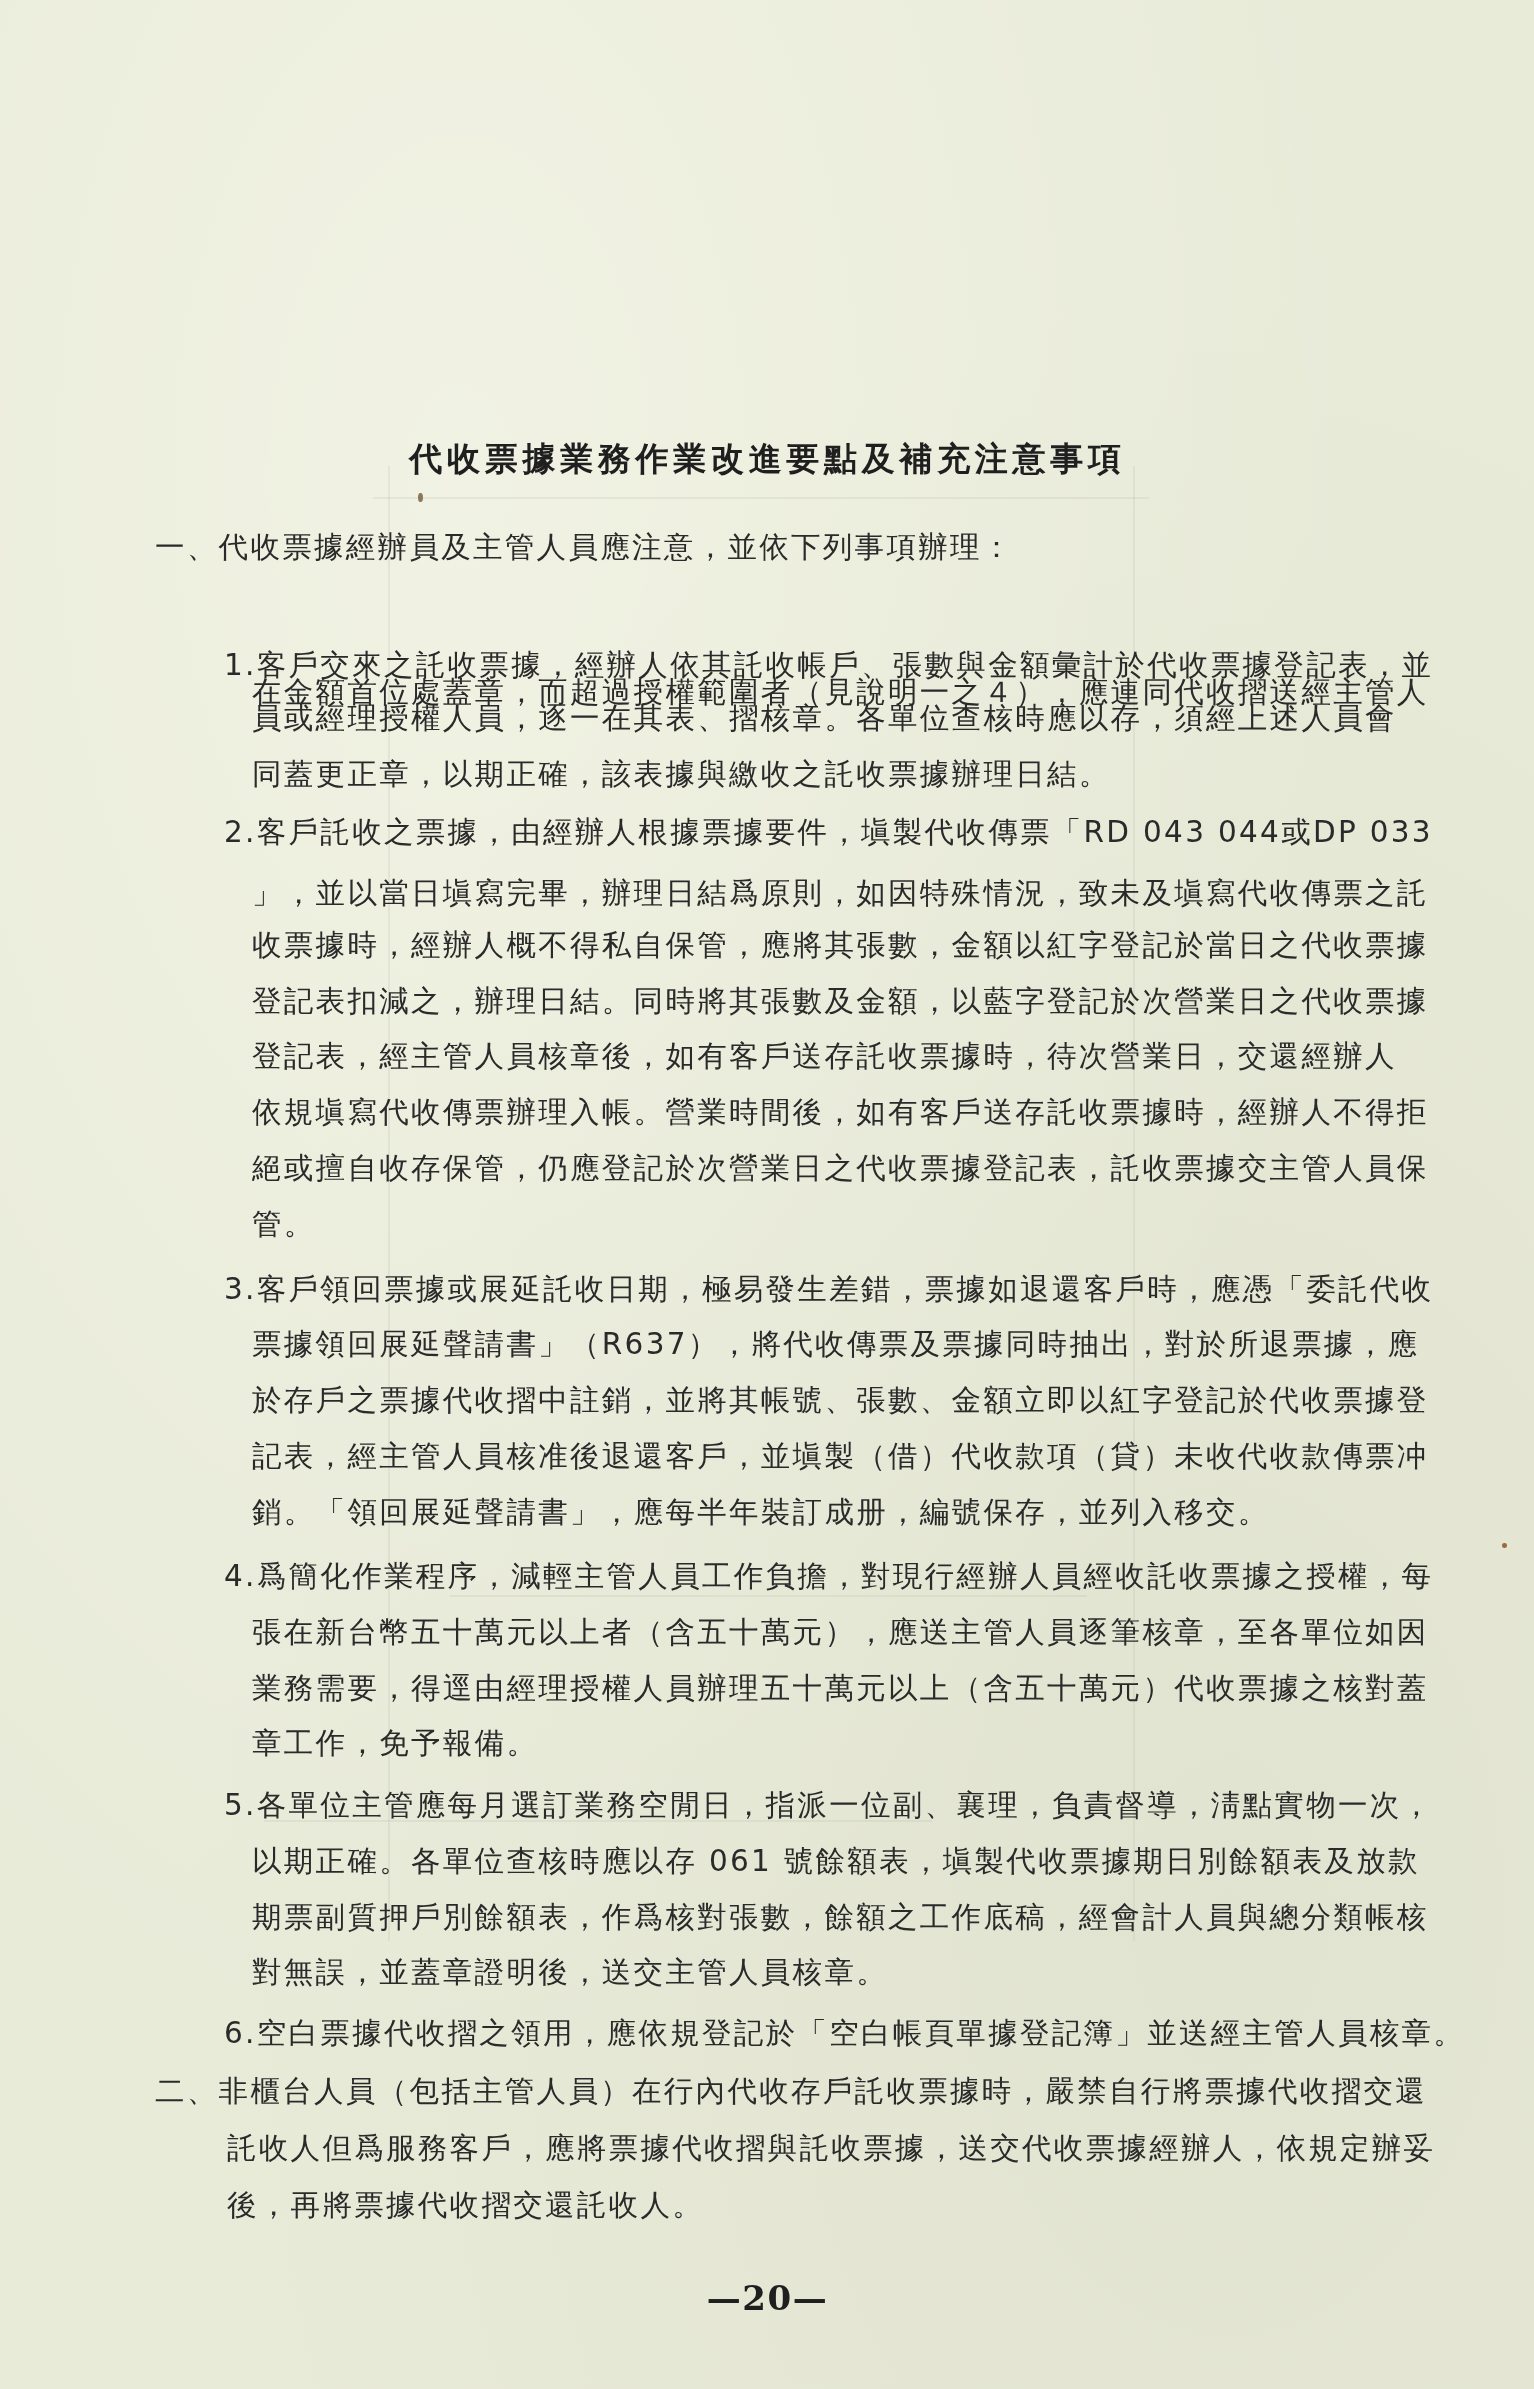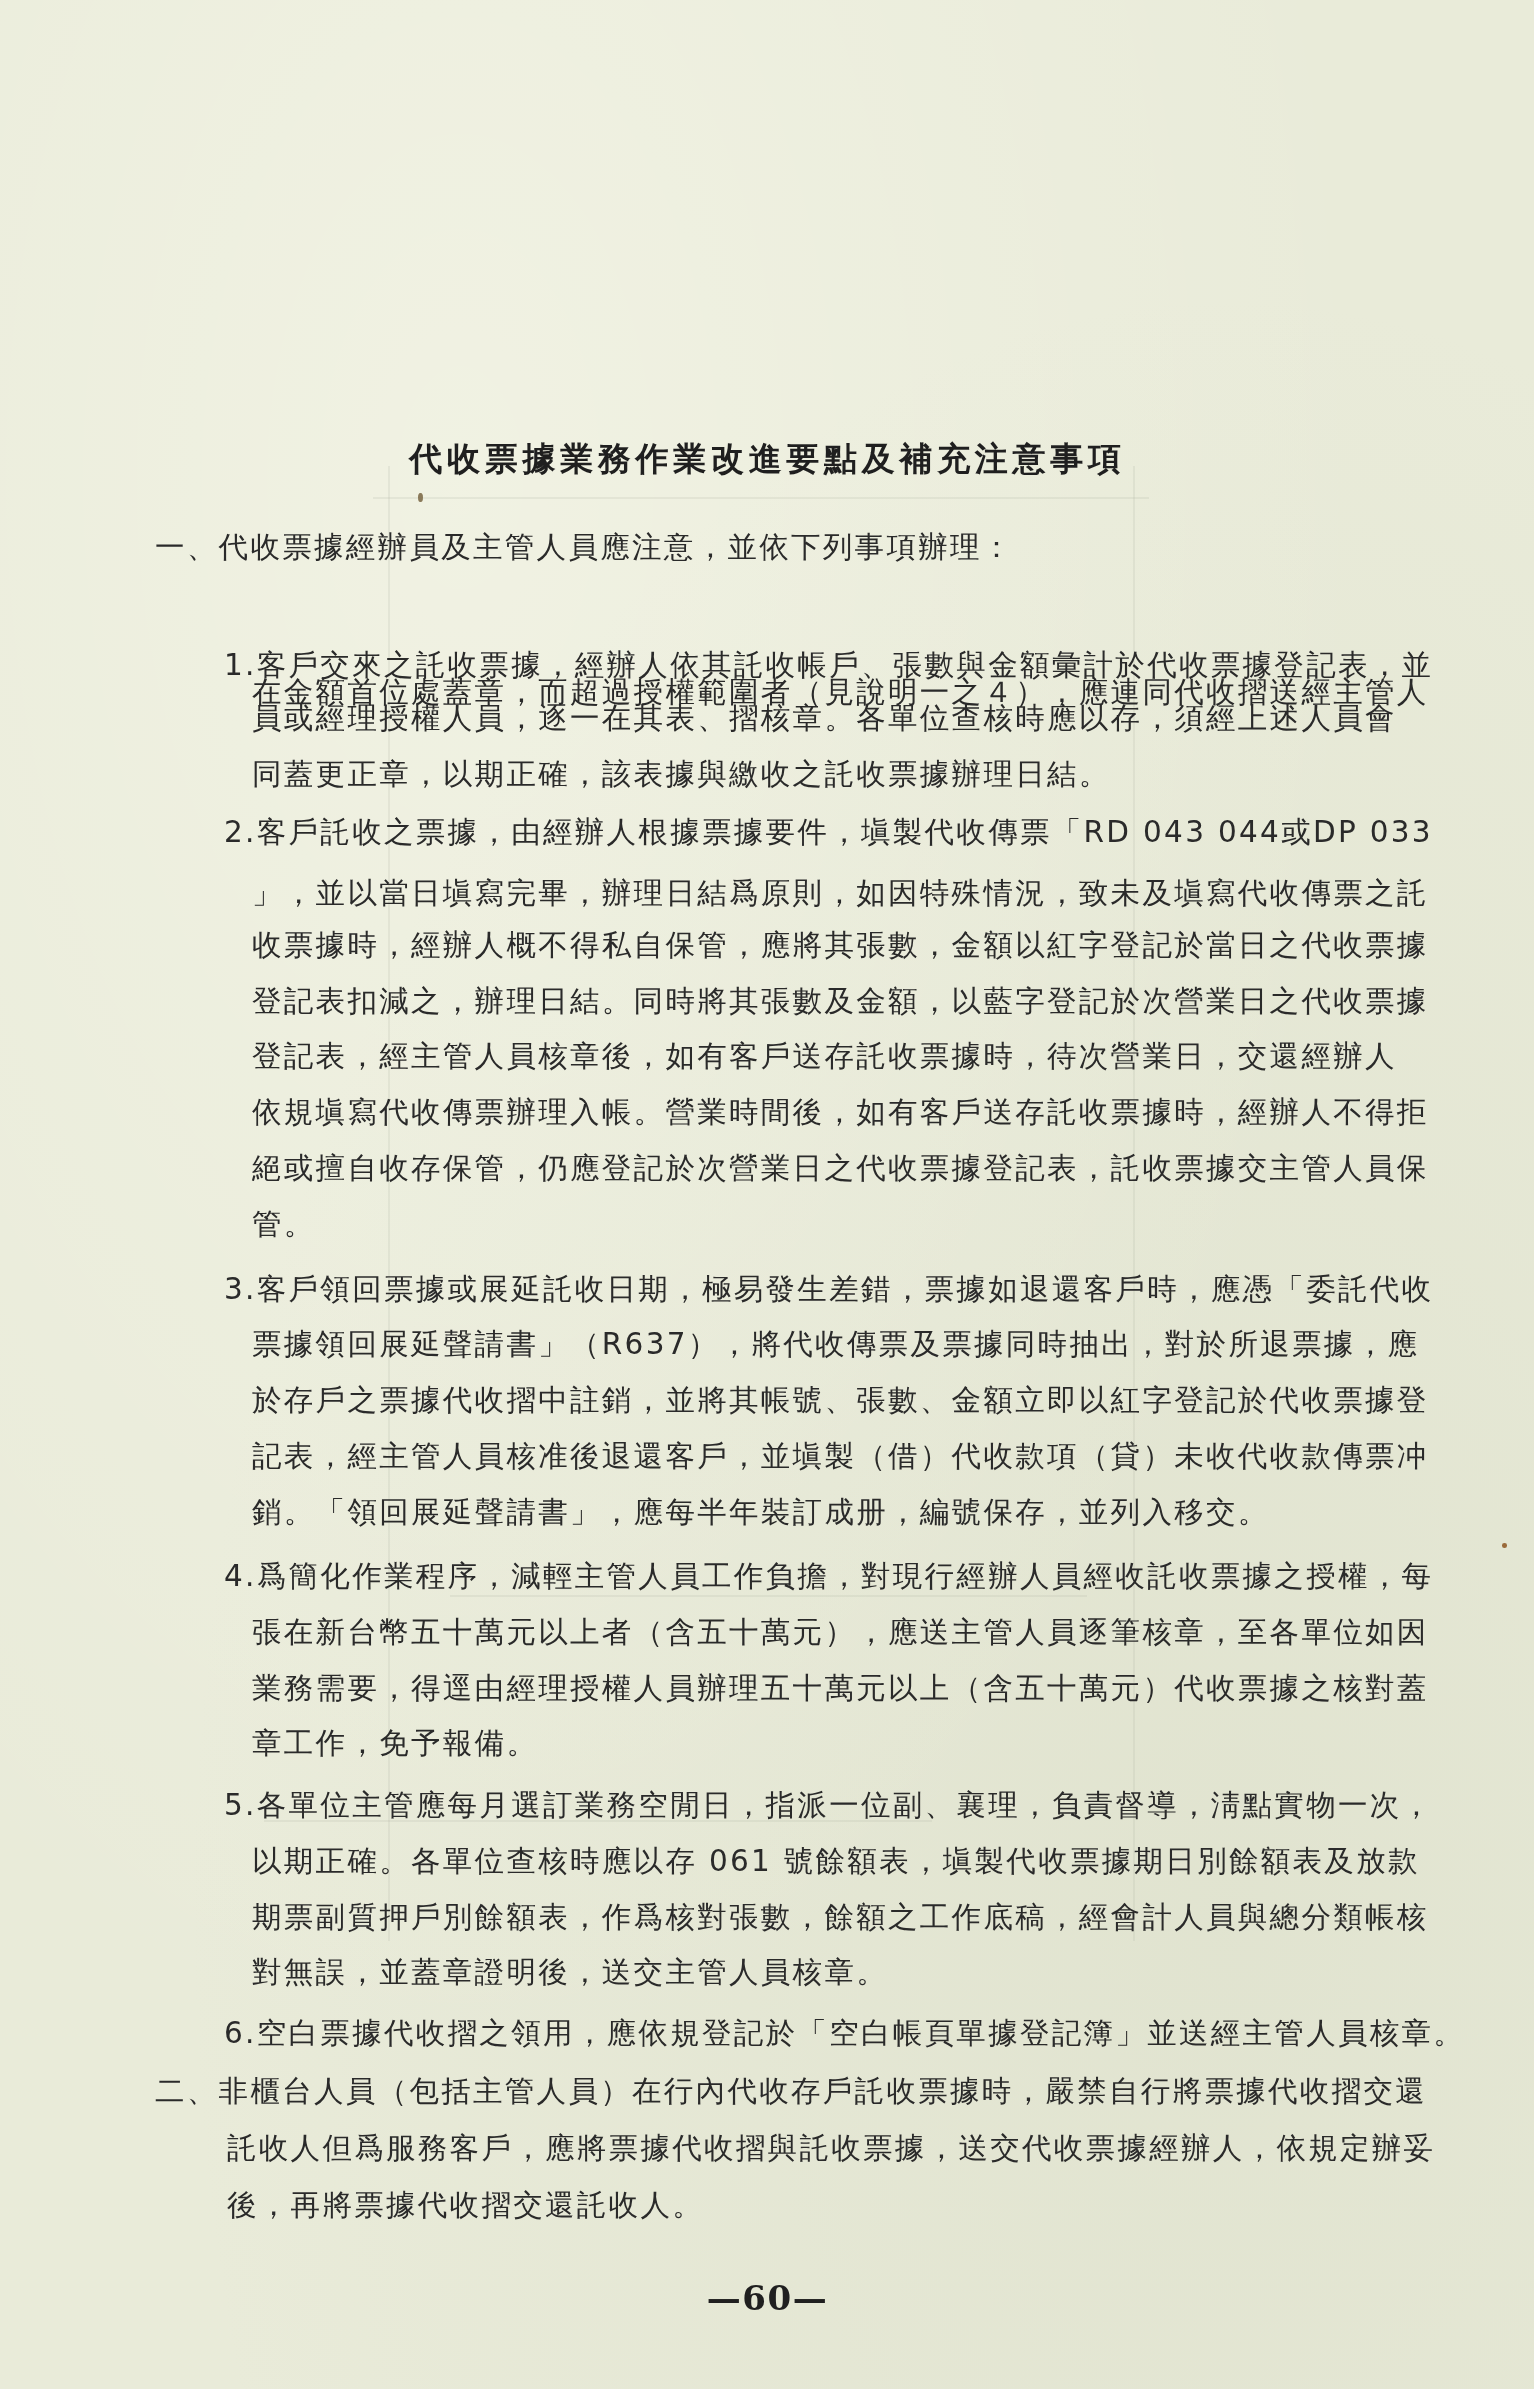--- a/index.html
+++ b/index.html
@@ -142,14 +142,14 @@
 <div class="body-text item-line" style="top:2016px;">
   <span>6.</span><span>空白票據代收摺之領用，應依規登記於「空白帳頁單據登記簿」並送經主管人員核章。</span>
 </div>
 
 <div class="body-text section-head" style="top:2074px;">
   <span>二、</span><span>非櫃台人員（包括主管人員）在行內代收存戶託收票據時，嚴禁自行將票據代收摺交還</span>
 </div>
 <div class="body-text sec2-cont" style="top:2131px;">託收人但爲服務客戶，應將票據代收摺與託收票據，送交代收票據經辦人，依規定辦妥</div>
 <div class="body-text sec2-cont" style="top:2188px;text-align:center;">後，再將票據代收摺交還託收人。</div>
 
-<div class="page-number">—60—</div>
+<div class="page-number">—20—</div>
 
 
 </body></html>

